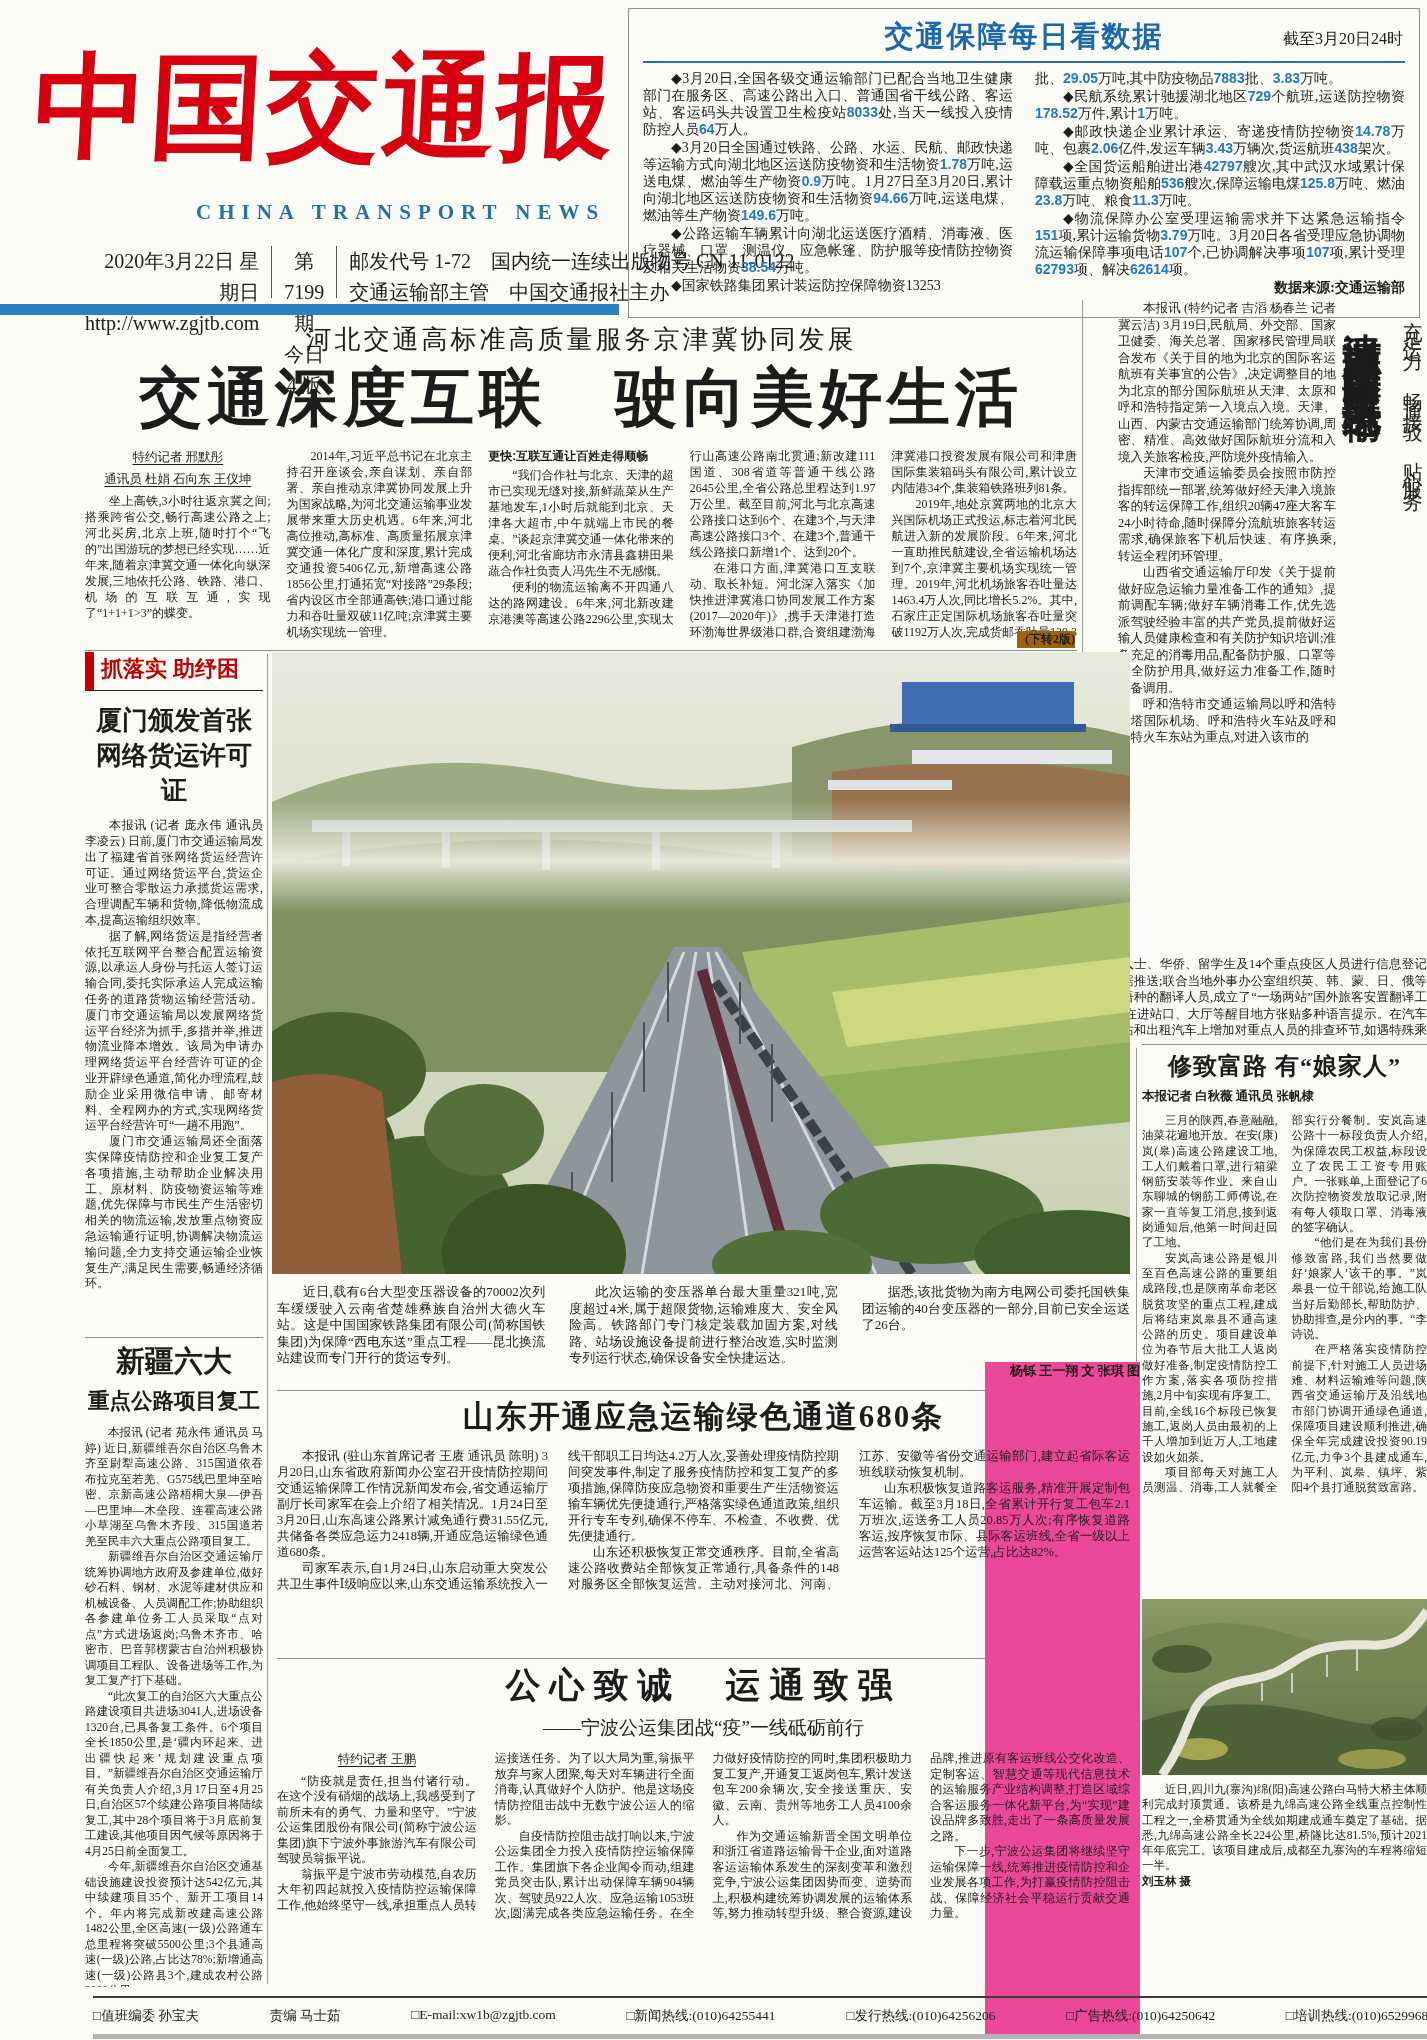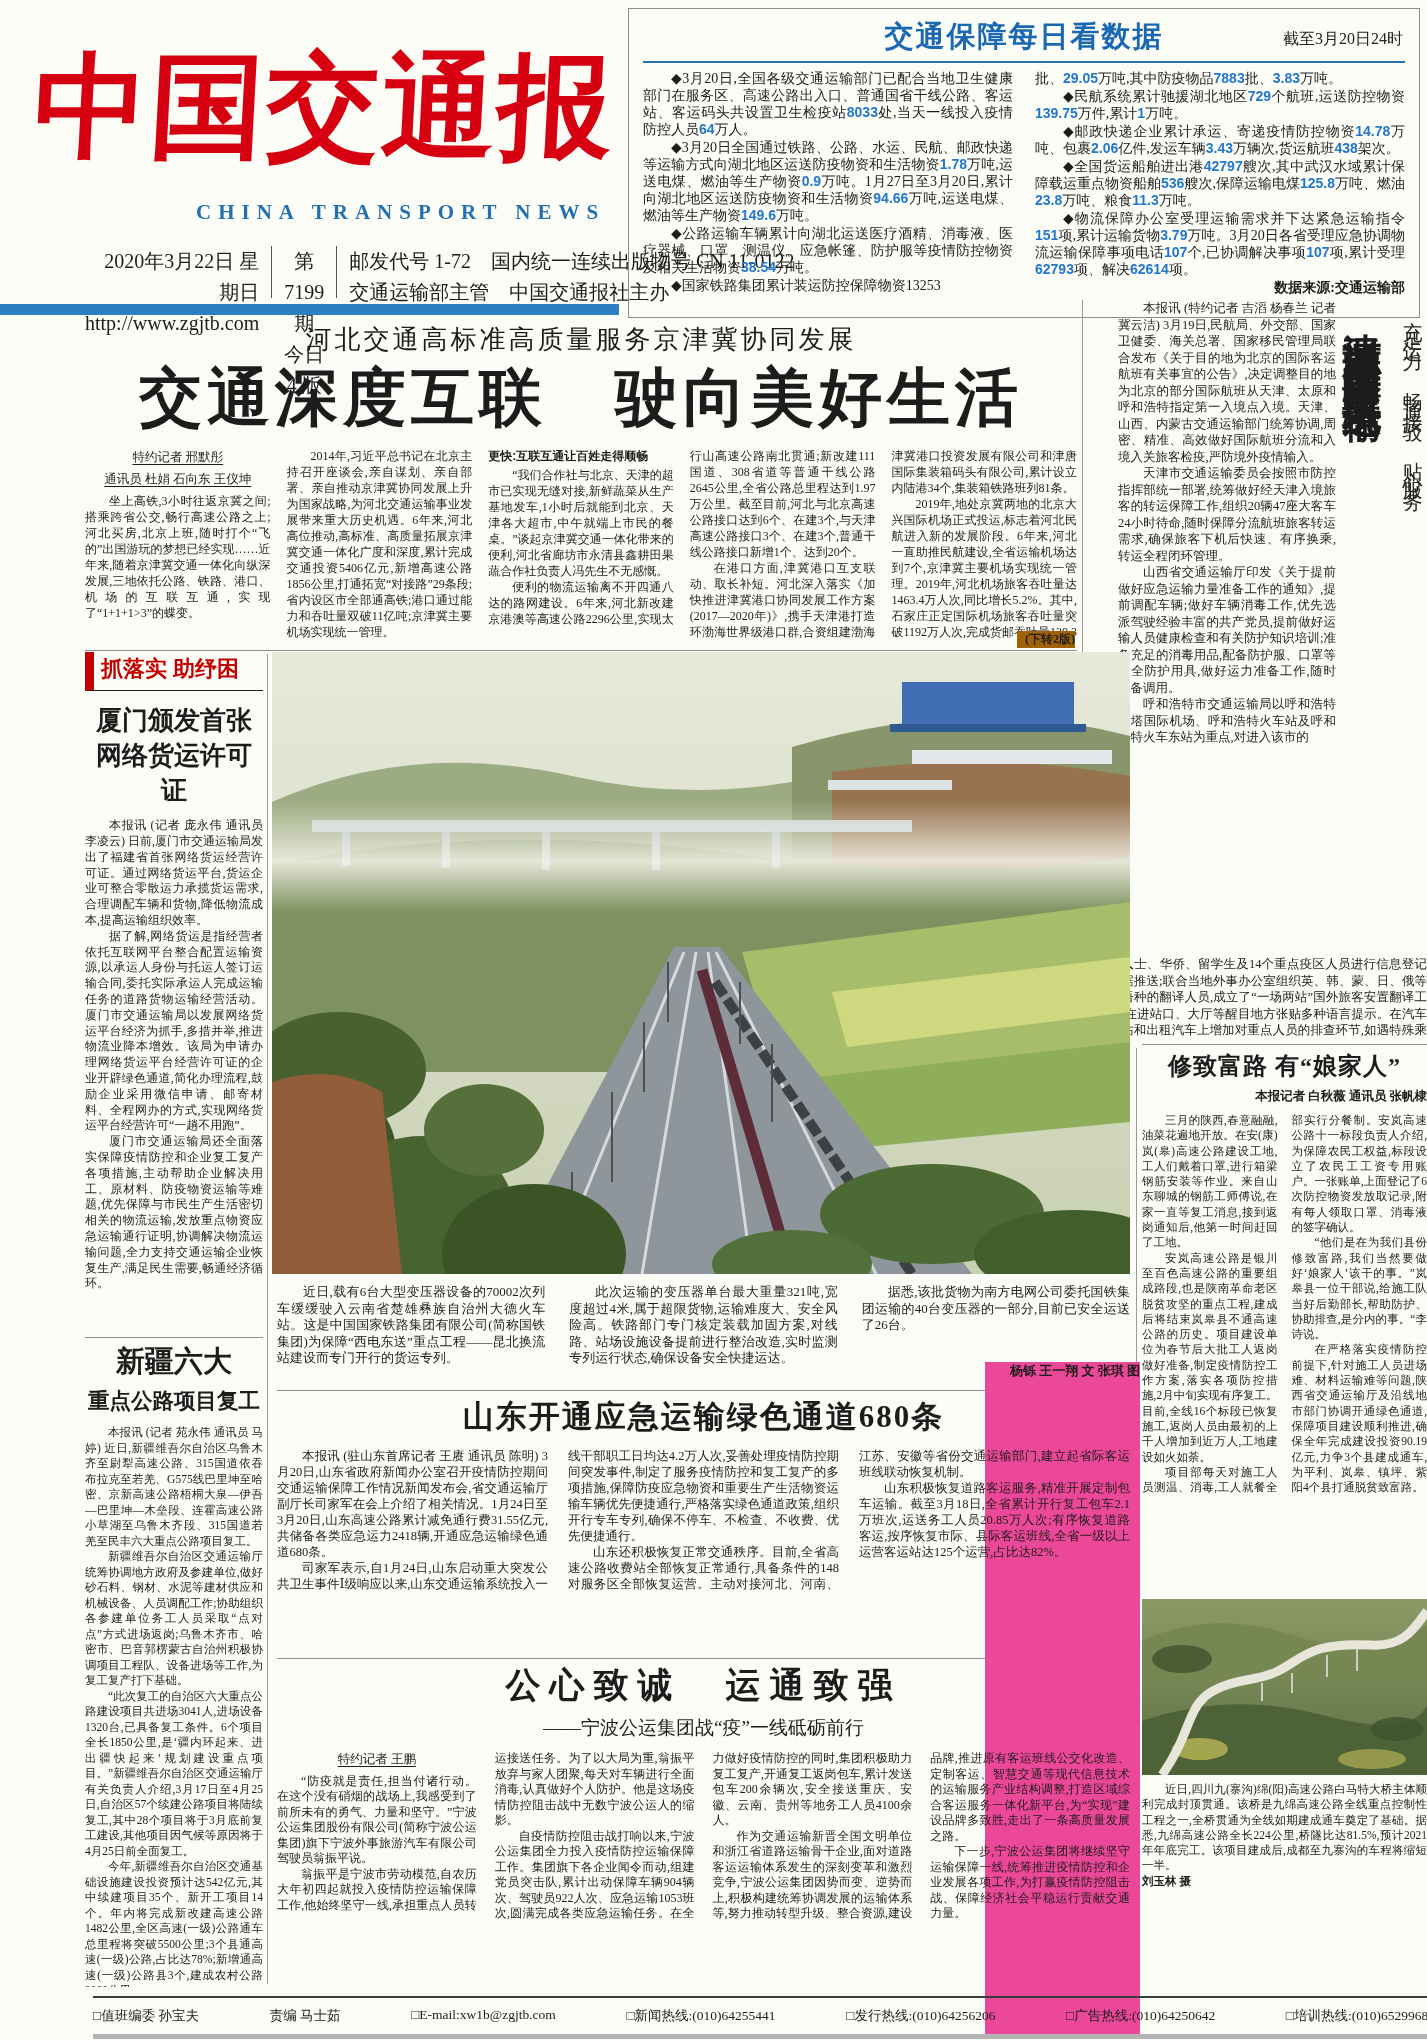--- a/index.html
+++ b/index.html
@@ -82,21 +82,21 @@
   .sd-head{text-align:center;font-size:31px;font-weight:bold;letter-spacing:2px;margin:2px 0 10px;}
   .sd-body{height:204px;column-count:3;column-gap:20px;font-size:12.5px;line-height:16px;overflow:hidden;}
   
   .nb-art{left:277px;top:1662px;width:853px;height:323px;}
   .nb-head{text-align:center;font-size:35px;font-weight:bold;letter-spacing:9px;}
   .nb-sub{text-align:center;font-size:19px;margin:6px 0 10px;}
   .nb-body{height:238px;column-count:4;column-gap:18px;font-size:12px;line-height:15.5px;overflow:hidden;}
   
   .sx-art{left:1142px;top:1050px;width:285px;height:935px;}
   .sx-head{text-align:center;font-size:24px;font-weight:bold;letter-spacing:1px;}
-  .sx-byline{text-align:right;font-size:12.5px;margin:6px 0 8px;font-weight:bold;}
+  .sx-byline{text-align:left;font-size:12.5px;margin:6px 0 8px;font-weight:bold;}
   .sx-body{height:478px;column-count:2;column-gap:14px;font-size:11.5px;line-height:15.3px;overflow:hidden;}
   .sx-photo{margin-top:8px;width:285px;height:176px;}
   .sx-cap{margin-top:7px;height:140px;font-size:11.5px;line-height:15.3px;overflow:hidden;}
   .sx-credit{text-align:right;font-weight:bold;font-size:11.5px;}
   
   .hline{background:#8e8e8e;height:1px;}
   .vline{background:#9a9a9a;width:1px;}
   
   .footer{left:93px;top:1996px;width:1342px;border-top:2.5px solid #3c3c3c;padding-top:9px;}
   .footer-items{display:flex;gap:0;justify-content:space-between;font-size:13.5px;white-space:nowrap;}
@@ -135,21 +135,21 @@
     <div class="db-rule"></div>
     <div class="db-cols body-text">
       <div class="db-col">
           <p>◆3月20日,全国各级交通运输部门已配合当地卫生健康部门在服务区、高速公路出入口、普通国省干线公路、客运站、客运码头共设置卫生检疫站<span class="num">8033</span>处,当天一线投入疫情防控人员<span class="num">64</span>万人。</p>
           <p>◆3月20日全国通过铁路、公路、水运、民航、邮政快递等运输方式向湖北地区运送防疫物资和生活物资<span class="num">1.78</span>万吨,运送电煤、燃油等生产物资<span class="num">0.9</span>万吨。1月27日至3月20日,累计向湖北地区运送防疫物资和生活物资<span class="num">94.66</span>万吨,运送电煤、燃油等生产物资<span class="num">149.6</span>万吨。</p>
           <p>◆公路运输车辆累计向湖北运送医疗酒精、消毒液、医疗器械、口罩、测温仪、应急帐篷、防护服等疫情防控物资及相关生活物资<span class="num">38.54</span>万吨。</p>
           <p>◆国家铁路集团累计装运防控保障物资13253</p>
         </div>
       <div class="db-col">
           <p class="noind">批、<span class="num">29.05</span>万吨,其中防疫物品<span class="num">7883</span>批、<span class="num">3.83</span>万吨。</p>
-          <p>◆民航系统累计驰援湖北地区<span class="num">729</span>个航班,运送防控物资<span class="num">139.75</span>万件,累计<span class="num">1</span>万吨。</p>
+          <p>◆民航系统累计驰援湖北地区<span class="num">729</span>个航班,运送防控物资<span class="num">178.52</span>万件,累计<span class="num">1</span>万吨。</p>
           <p>◆邮政快递企业累计承运、寄递疫情防控物资<span class="num">14.78</span>万吨、包裹<span class="num">2.06</span>亿件,发运车辆<span class="num">3.43</span>万辆次,货运航班<span class="num">438</span>架次。</p>
           <p>◆全国货运船舶进出港<span class="num">42797</span>艘次,其中武汉水域累计保障载运重点物资船舶<span class="num">536</span>艘次,保障运输电煤<span class="num">125.8</span>万吨、燃油<span class="num">23.8</span>万吨、粮食<span class="num">11.3</span>万吨。</p>
           <p>◆物流保障办公室受理运输需求并下达紧急运输指令<span class="num">151</span>项,累计运输货物<span class="num">3.79</span>万吨。3月20日各省受理应急协调物流运输保障事项电话<span class="num">107</span>个,已协调解决事项<span class="num">107</span>项,累计受理<span class="num">62793</span>项、解决<span class="num">62614</span>项。</p>
           <p class="src">数据来源:交通运输部</p>
         </div>
     </div>
   </div>
 
   <div class="abs main-art">
     <div class="kicker">河北交通高标准高质量服务京津冀协同发展</div>

